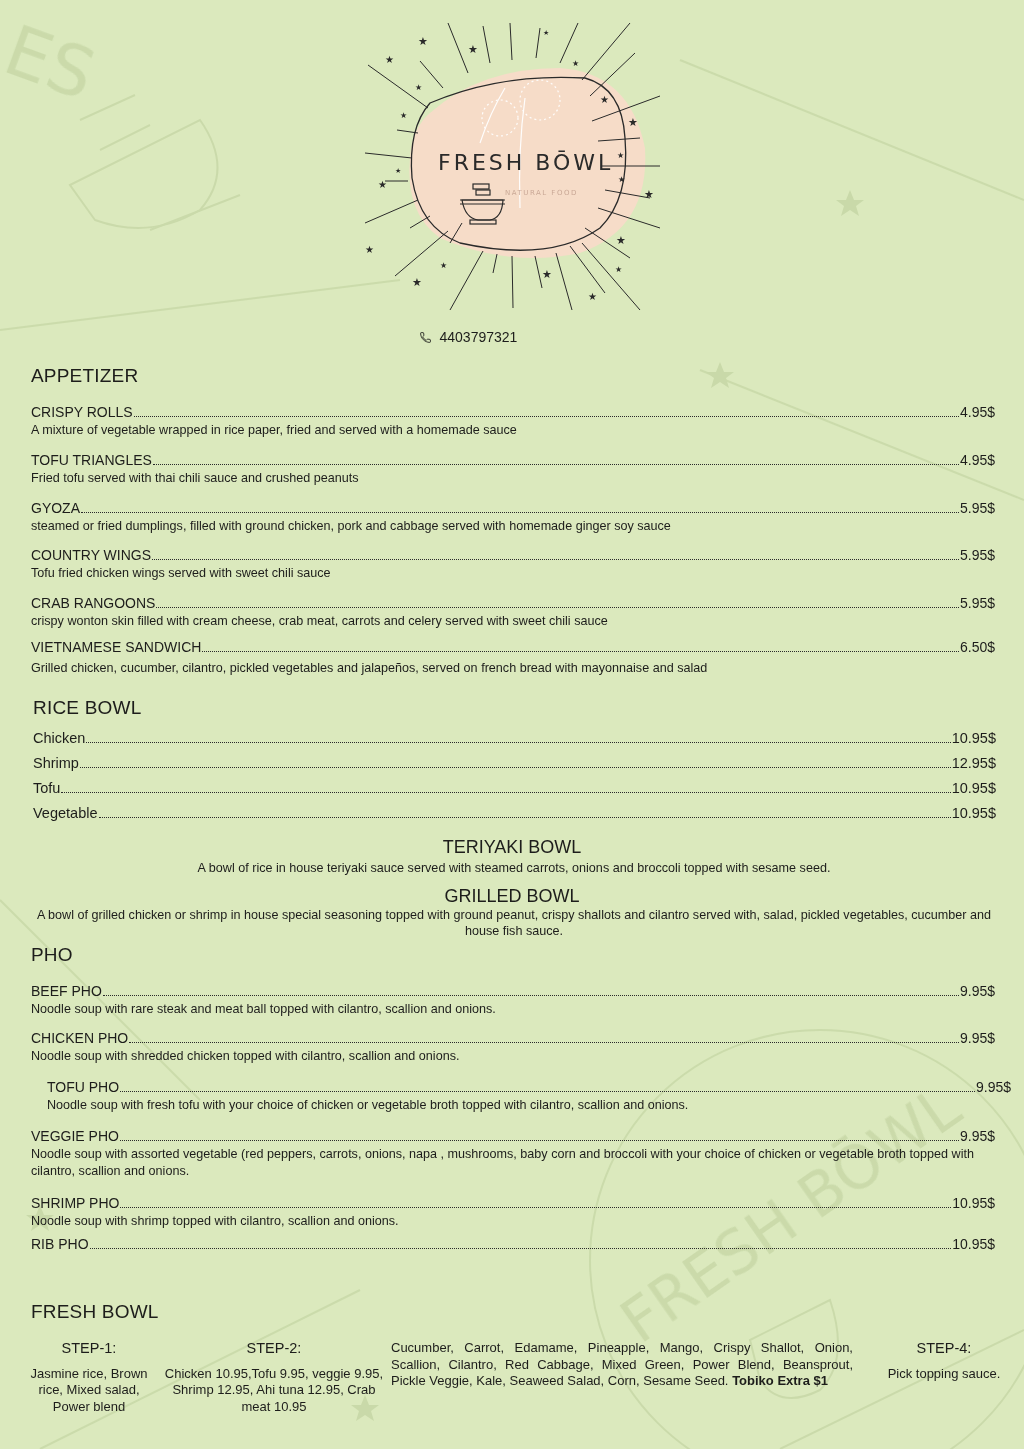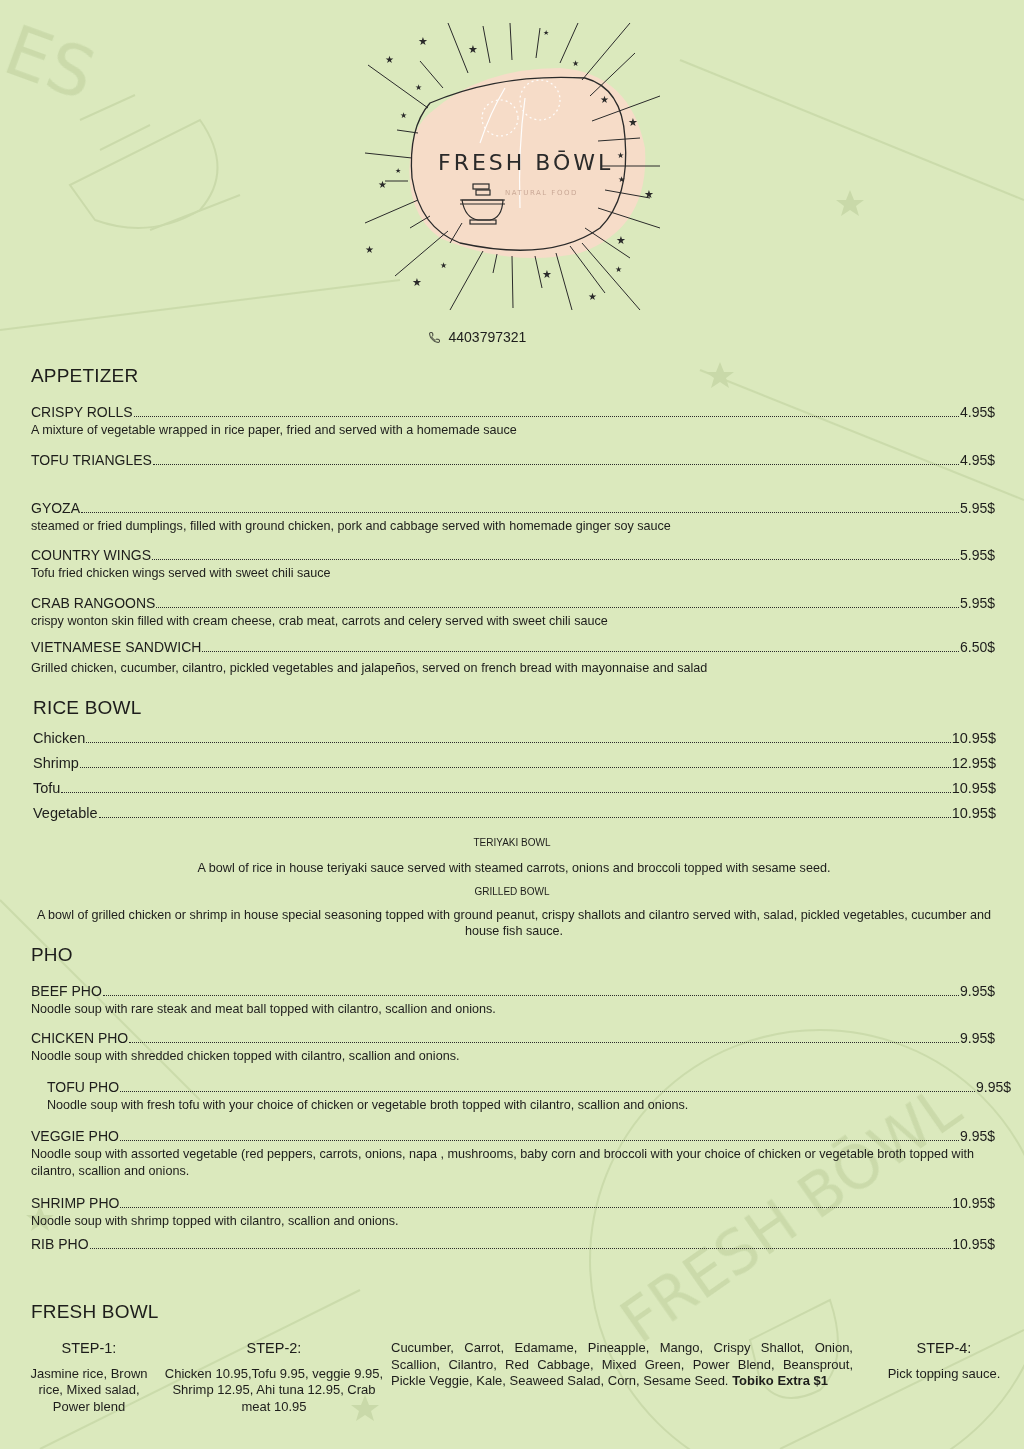--- a/index.html
+++ b/index.html
@@ -5,40 +5,40 @@
   html, body { margin: 0; padding: 0; }
   body {
     width: 1024px; height: 1449px; overflow: hidden; position: relative;
     background: #dbe9bd;
     font-family: "Liberation Sans", sans-serif;
     color: #1d1d1b;
   }
   .bgdeco { position: absolute; inset: 0; pointer-events: none; }
   .logo-wrap { position: absolute; left: 360px; top: 18px; width: 310px; height: 300px; }
   .phone {
-    position: absolute; left: 9px; width: 936px; top: 329px; text-align: center;
+    position: absolute; left: 0; width: 936px; top: 329px; text-align: center;
     font-size: 14px; color: #1d1d1b;
   }
   .phone svg { vertical-align: -2px; margin-right: 4px; }
 
   .section-title {
     position: absolute; font-size: 19px; font-weight: normal; color: #1d1d1b; letter-spacing: 0.2px;
   }
   .item { position: absolute; left: 31px; width: 964px; }
   .row { display: flex; align-items: baseline; font-size: 14px; line-height: 16px; }
   .row .name { white-space: nowrap; }
   .row .dots {
     flex: 1; overflow: hidden; white-space: nowrap; margin: 0 1px;
     border-bottom: 1.5px dotted #2a2a2a; height: 0; align-self: flex-end; margin-bottom: 3px;
   }
   .row .price { white-space: nowrap; }
   .desc { font-size: 12.6px; line-height: 17px; margin-top: 2px; color: #1d1d1b; }
 
   .rice .row { font-size: 14.5px; }
-  .center-title { position: absolute; left: 0; width: 1024px; text-align: center; font-size: 10px; }
+  .center-title { position: absolute; left: 0; width: 1024px; text-align: center; font-size: 18px; }
   .center-desc { position: absolute; left: 31px; width: 966px; text-align: center; font-size: 12.6px; line-height: 16px; }
 
   .step { position: absolute; text-align: center; font-size: 13px; line-height: 16.5px; }
   .step .step-title { font-size: 14.5px; margin-bottom: 9px; }
   .step .justify { text-align: justify; text-align-last: left; }
   .bold { font-weight: bold; }
 </style>
 </head>
 <body>
 
@@ -170,20 +170,21 @@
       <span class="price">4.95$</span>
     </div>
   <div class="desc">A mixture of vegetable wrapped in rice paper, fried and served with a homemade sauce</div>
 </div>
 <div class="item" style="top:452px;">
   <div class="row">
       <span class="name">TOFU TRIANGLES</span>
       <span class="dots"></span>
       <span class="price">4.95$</span>
     </div>
+  <div class="desc">Fried tofu served with thai chili sauce and crushed peanuts</div>
 </div>
 <div class="item" style="top:500px;">
   <div class="row">
       <span class="name">GYOZA</span>
       <span class="dots"></span>
       <span class="price">5.95$</span>
     </div>
   <div class="desc">steamed or fried dumplings, filled with ground chicken, pork and cabbage served with homemade ginger soy sauce</div>
 </div>
 <div class="item" style="top:547px;">

